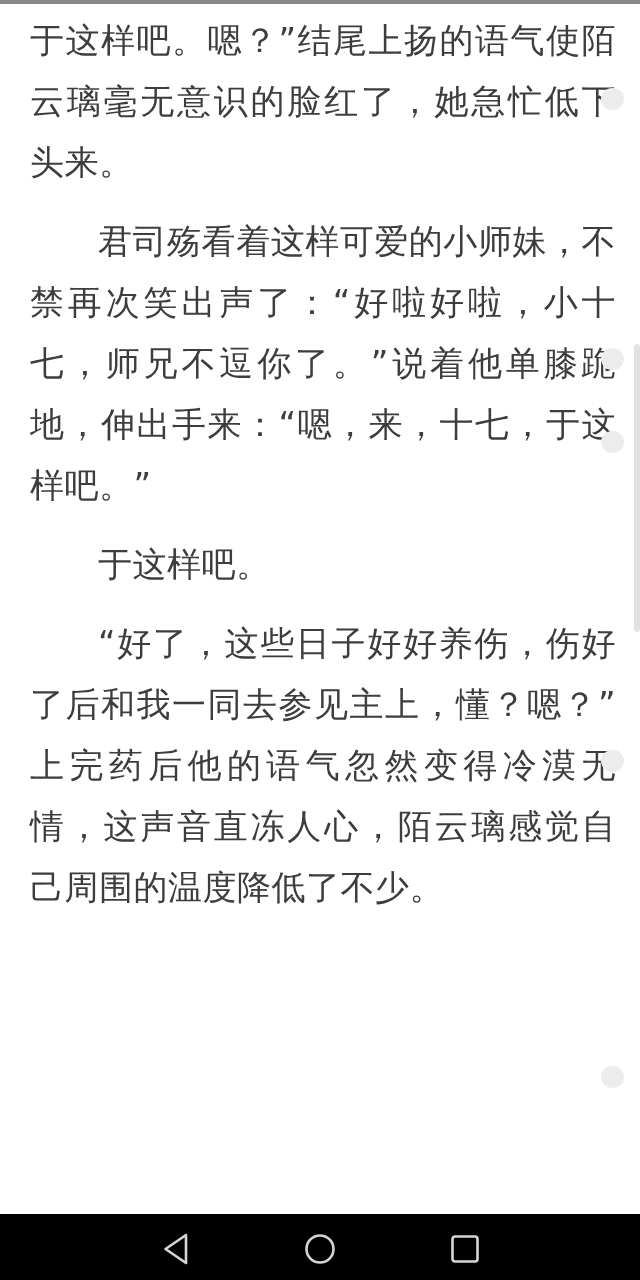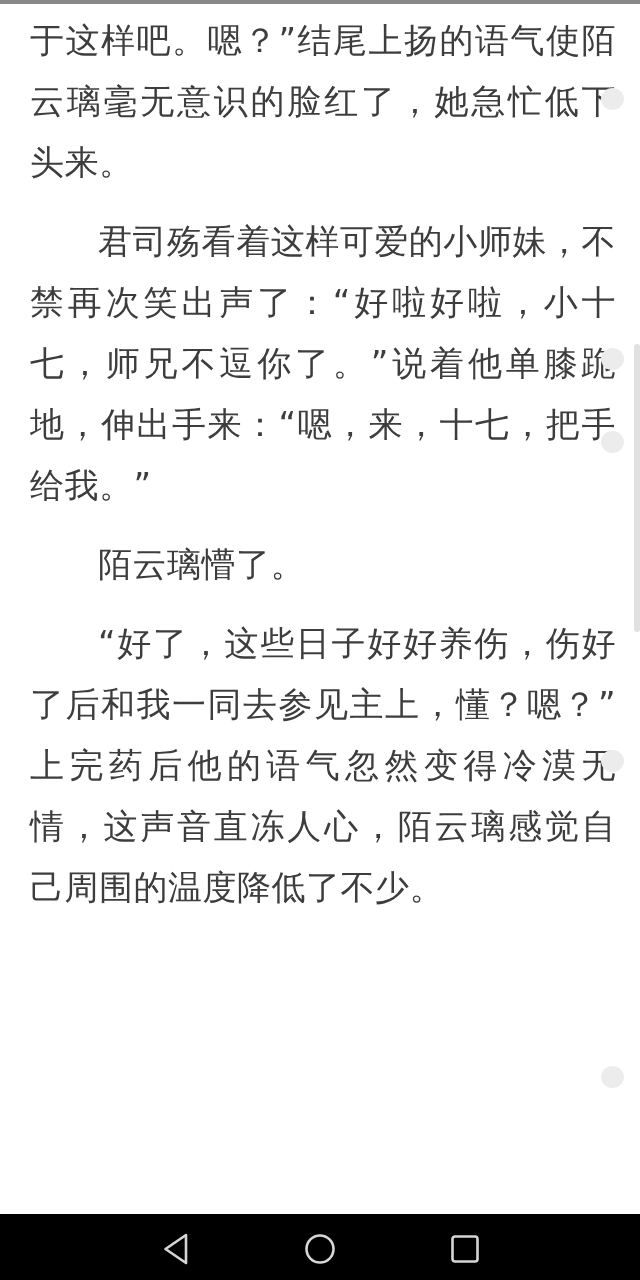--- a/index.html
+++ b/index.html
@@ -71,22 +71,22 @@
   }
   .nav-btn svg{display:block;}
 </style>
 </head>
 <body>
 
 <div class="screen">
 
   <div class="reader-content">
     <p class="continuation">于这样吧。嗯？”结尾上扬的语气使陌云璃毫无意识的脸红了，她急忙低下头来。</p>
-    <p>君司殇看着这样可爱的小师妹，不禁再次笑出声了：“好啦好啦，小十七，师兄不逗你了。”说着他单膝跪地，伸出手来：“嗯，来，十七，把手给我。”</p>
-    <p>陌云璃懵了。</p>
+    <p>君司殇看着这样可爱的小师妹，不禁再次笑出声了：“好啦好啦，小十七，师兄不逗你了。”说着他单膝跪地，伸出手来：“嗯，来，十七，于这样吧。”</p>
+    <p>于这样吧。</p>
     <p>“好了，这些日子好好养伤，伤好了后和我一同去参见主上，懂？嗯？”上完药后他的语气忽然变得冷漠无情，这声音直冻人心，陌云璃感觉自己周围的温度降低了不少。</p>
 
   </div>
 
   <div class="comment-dot dot-1"></div>
   <div class="comment-dot dot-2"></div>
   <div class="comment-dot dot-3"></div>
   <div class="comment-dot dot-4"></div>
   <div class="comment-dot dot-5"></div>
 

